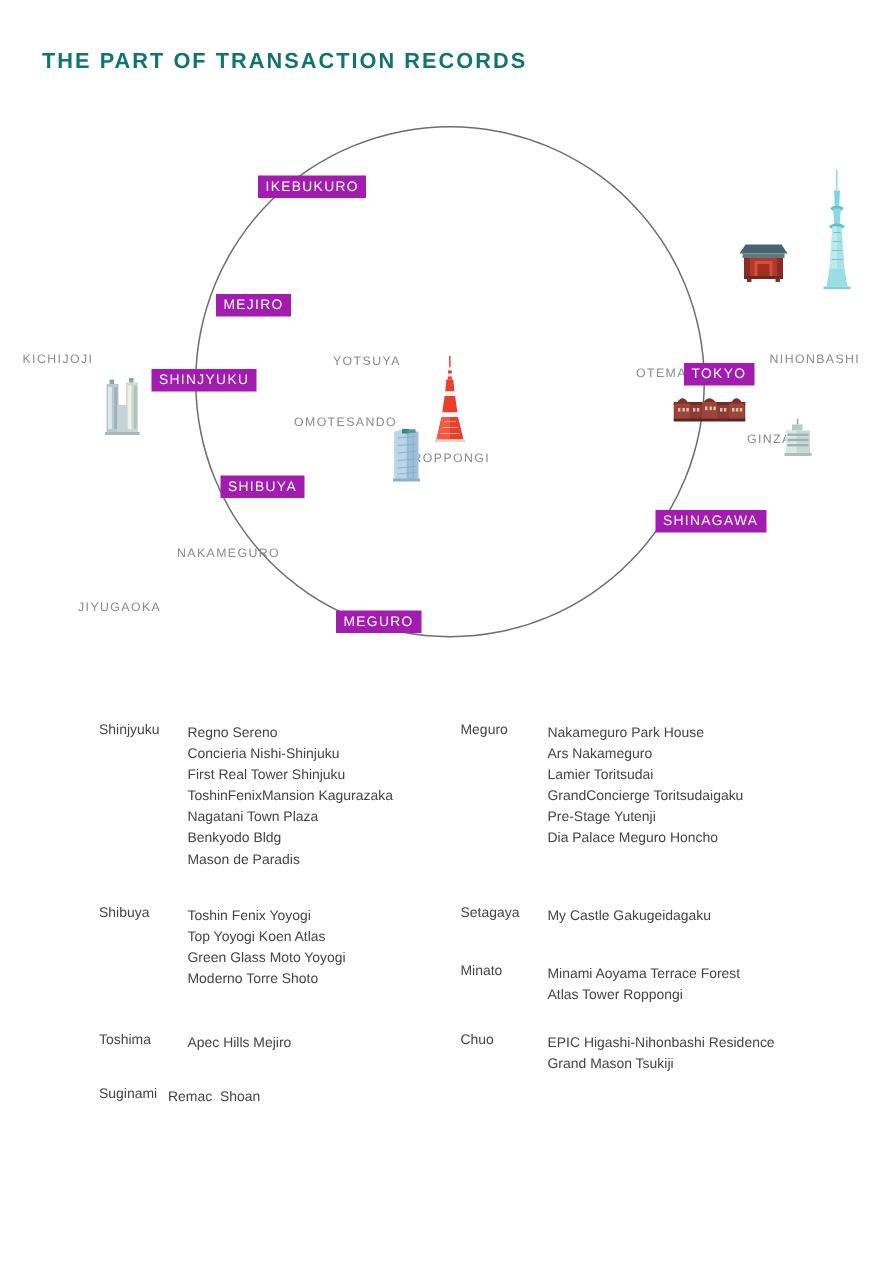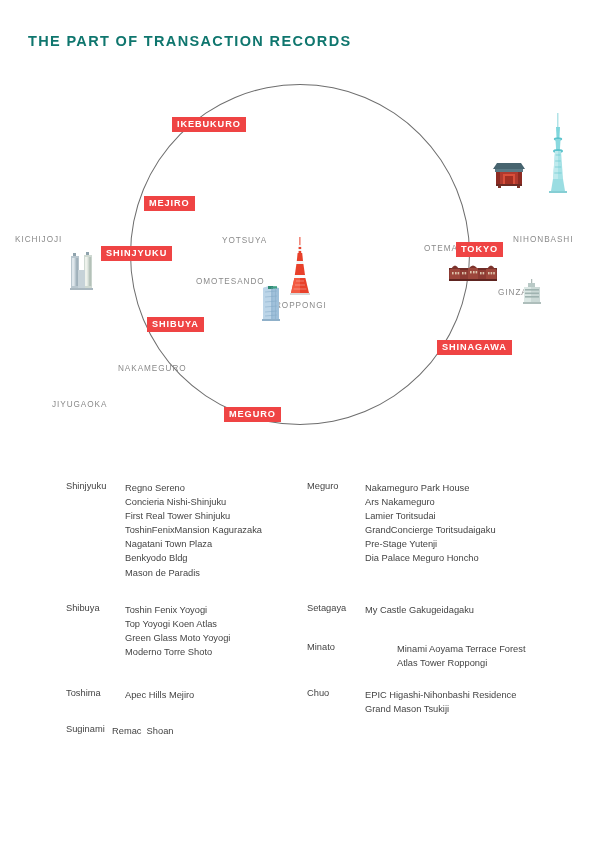--- a/index.html
+++ b/index.html
@@ -22,22 +22,22 @@
   #yamanote-circle{
     position:absolute;left:130px;top:14px;width:340px;height:341px;
     border:1px solid #6e6e6e;border-radius:50%;box-sizing:border-box;
   }
   .map-label{
     position:absolute;white-space:nowrap;
     font-size:8.2px;letter-spacing:.95px;color:#8a8a8a;
     font-family:"Liberation Sans","DejaVu Sans",sans-serif;
   }
   .map-label.badge{
-    color:#ffffff;background:#ef4444;
-    padding:2px 5px 2.5px 5px;font-size:9.2px;letter-spacing:.9px;font-weight:bold;
+    color:#ffffff;background:#a21caf;
+    padding:2px 5px 2.5px 5px;font-size:9.2px;letter-spacing:.9px;
   }
   
   .map-icon{position:absolute;}
   
   #listing{position:absolute;left:0;top:466px;width:595px;}
   .ward{
     position:absolute;font-size:9.3px;color:#444;white-space:nowrap;
   }
   .prop{
     position:absolute;font-size:9.3px;color:#444;white-space:pre;
@@ -199,16 +199,16 @@
     <div class="prop" style="left: 125px; top: 137px;"><div>Toshin Fenix Yoyogi</div><div>Top Yoyogi Koen Atlas</div><div>Green Glass Moto Yoyogi</div><div>Moderno Torre Shoto</div></div>
     <div class="ward" style="left: 66px; top: 222px;">Toshima</div>
     <div class="prop" style="left: 125px; top: 222px;"><div>Apec Hills Mejiro</div></div>
     <div class="ward" style="left: 66px; top: 258px;">Suginami</div>
     <div class="prop" style="left: 112px; top: 258px;"><div>Remac  Shoan</div></div>
     <div class="ward" style="left: 307px; top: 15px;">Meguro</div>
     <div class="prop" style="left: 365px; top: 15px;"><div>Nakameguro Park House</div><div>Ars Nakameguro</div><div>Lamier Toritsudai</div><div>GrandConcierge Toritsudaigaku</div><div>Pre-Stage Yutenji</div><div>Dia Palace Meguro Honcho</div></div>
     <div class="ward" style="left: 307px; top: 137px;">Setagaya</div>
     <div class="prop" style="left: 365px; top: 137px;"><div>My Castle Gakugeidagaku</div></div>
     <div class="ward" style="left: 307px; top: 176px;">Minato</div>
-    <div class="prop" style="left: 365px; top: 176px; margin-left: 32px;"><div>Minami Aoyama Terrace Forest</div><div>Atlas Tower Roppongi</div></div>
+    <div class="prop" style="left: 365px; top: 176px;"><div>Minami Aoyama Terrace Forest</div><div>Atlas Tower Roppongi</div></div>
     <div class="ward" style="left: 307px; top: 222px;">Chuo</div>
     <div class="prop" style="left: 365px; top: 222px;"><div>EPIC Higashi-Nihonbashi Residence</div><div>Grand Mason Tsukiji</div></div>
   </div>
 
 </body></html>

